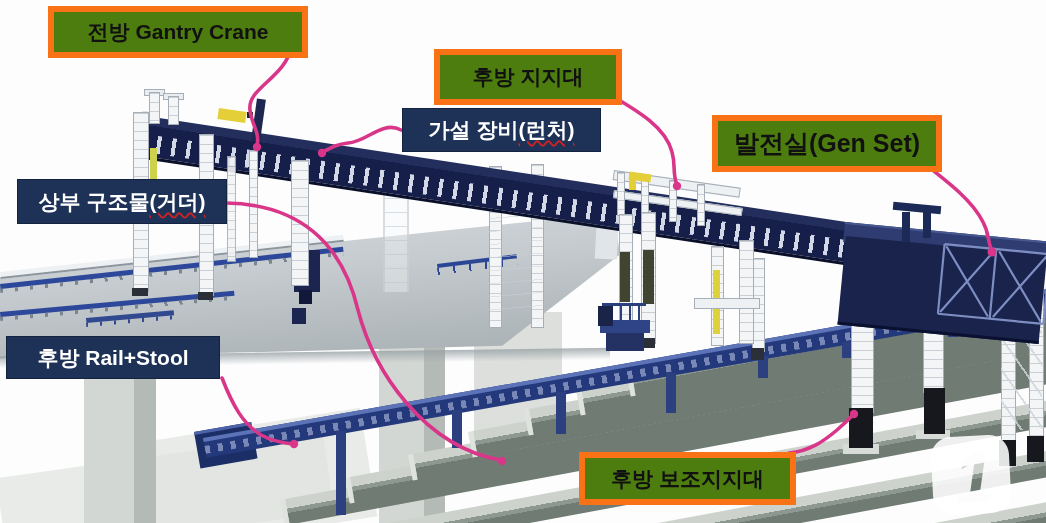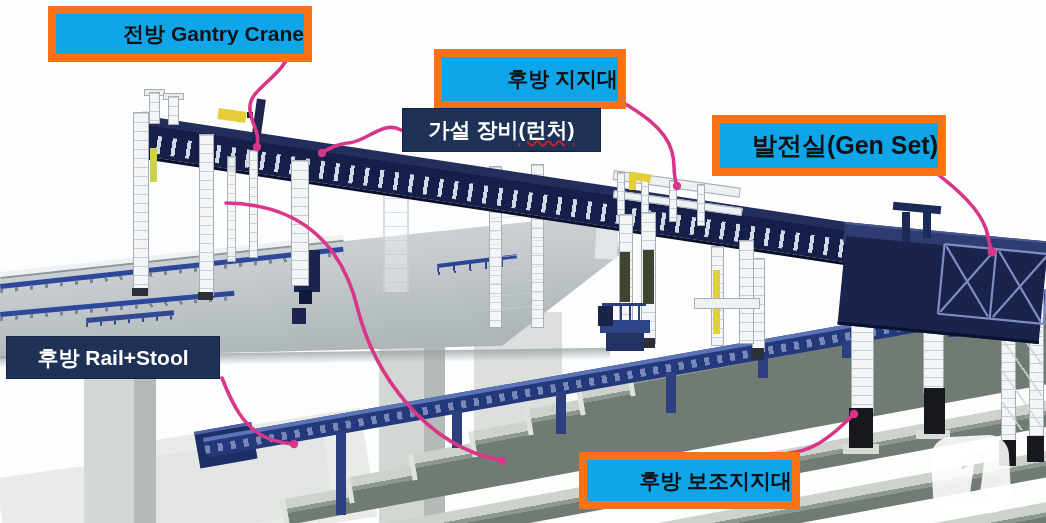--- a/index.html
+++ b/index.html
@@ -3,21 +3,21 @@
 <meta charset="utf-8">
 <style>
   html,body{margin:0;padding:0;background:#fff;}
   #stage{position:relative;width:1046px;height:523px;overflow:hidden;
          background:#fdfdfe;font-family:"Liberation Sans",sans-serif;}
   .abs{position:absolute;}
   
   .lab{position:absolute;display:flex;align-items:center;justify-content:center;
        font-weight:700;font-size:20px;white-space:nowrap;z-index:60;
        font-family:"Liberation Sans",sans-serif;}
-  .lab-light{background:#0ea5e9;border:8px solid #f97316;color:#111;justify-content:flex-end;}
+  .lab-light{background:#4d7c0f;border:6px solid #f97316;color:#111;}
   .lab-dark{background:#1e3258;color:#ffffff;border:1px solid #13223e;font-size:21px;}
   .wavy{text-decoration-line:underline;text-decoration-style:wavy;
         text-decoration-color:#cc2222;text-decoration-thickness:2px;text-underline-offset:3px;}
   
   .wleg{position:absolute;background:#f3f5f7;border:1px solid #a6afb8;
         background-image:repeating-linear-gradient(180deg,rgba(150,160,170,.45) 0 1px,transparent 1px 9px);}
   .foot{position:absolute;background:#2a2f38;}
   .blackbase{position:absolute;background:#16181d;}
   .pad{position:absolute;background:#d8dcd8;}
   
@@ -201,20 +201,24 @@
   <div class="lab lab-light" style="left:434px;top:49px;width:176px;height:44px;font-size:21px;">
     <span>후방 지지대</span>
   </div>
   <div class="lab lab-dark" style="left:402px;top:108px;width:197px;height:42px;">
     <span>가설 장비</span>
       <span class="wavy">(런처)</span>
   </div>
   <div class="lab lab-light" style="left:712px;top:115px;width:218px;height:45px;font-size:25px;">
     <span>발전실(Gen Set)</span>
   </div>
+  <div class="lab lab-dark" style="left:17px;top:179px;width:208px;height:43px;">
+    <span>상부 구조물</span>
+      <span class="wavy">(거더)</span>
+  </div>
   <div class="lab lab-dark" style="left:6px;top:336px;width:212px;height:41px;">
     <span>후방 Rail+Stool</span>
   </div>
   <div class="lab lab-light" style="left:579px;top:452px;width:205px;height:41px;font-size:21px;">
     <span>후방 보조지지대</span>
   </div>
 
 </div>
 
 </body></html>

